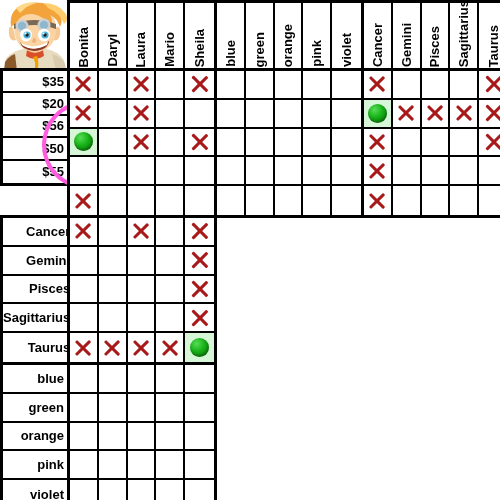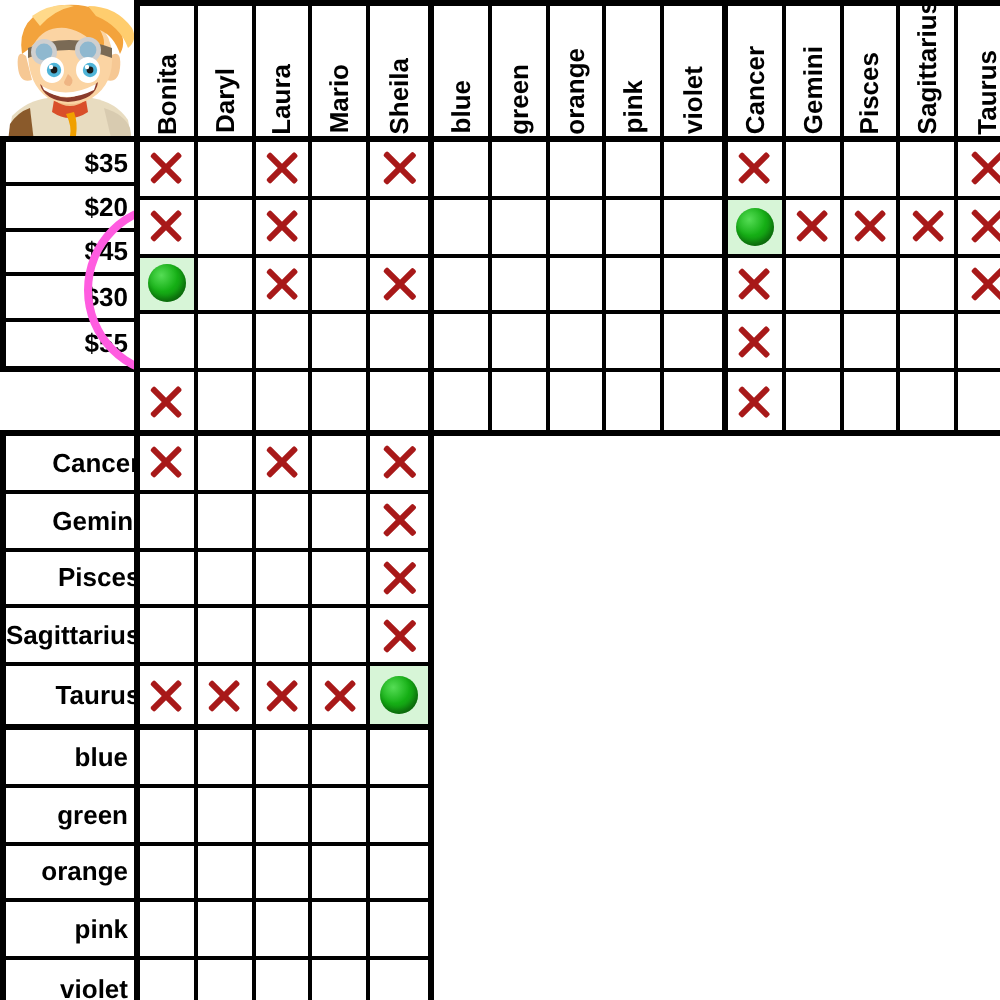--- a/index.html
+++ b/index.html
@@ -246,24 +246,24 @@
     </div>
 
   <div class="labelstrip" id="lab-prices" style="left: 0px; top: 68px; width: 73px; height: 118px; grid-template-rows: repeat(5, 1fr);">
       <div class="rowlabel">
         <span>$35</span>
       </div>
       <div class="rowlabel">
         <span>$20</span>
       </div>
       <div class="rowlabel">
-        <span>$45</span>
-      </div>
-      <div class="rowlabel">
-        <span>$30</span>
+        <span>$56</span>
+      </div>
+      <div class="rowlabel">
+        <span>$50</span>
       </div>
       <div class="rowlabel lastrow">
         <span>$55</span>
       </div>
     </div>
   <div class="labelstrip" id="lab-zodiac" style="left: 0px; top: 215px; width: 73px; height: 150px; grid-template-rows: repeat(5, 1fr);">
       <div class="rowlabel">
         <span>Cancer</span>
       </div>
       <div class="rowlabel">

